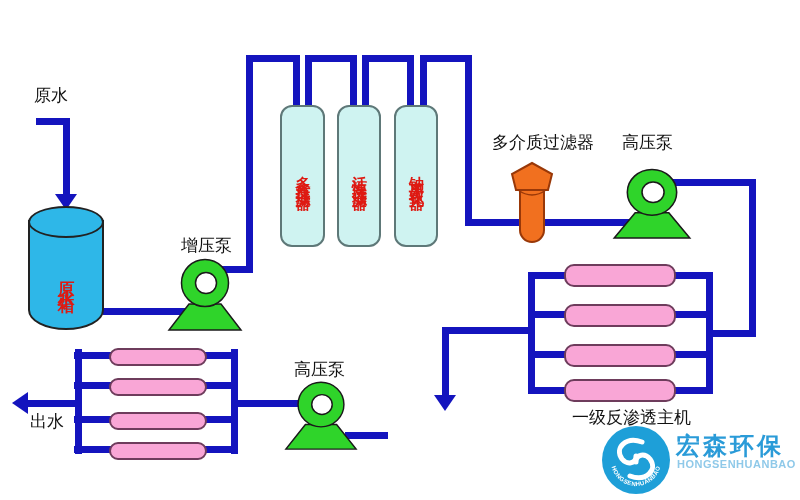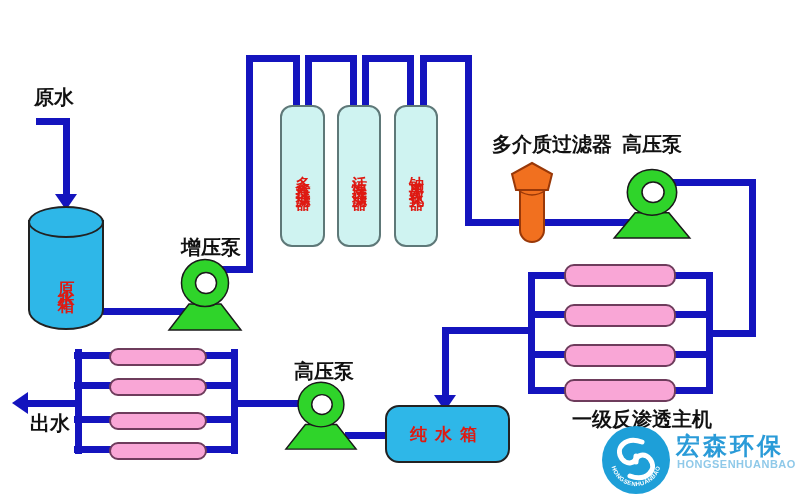--- a/index.html
+++ b/index.html
@@ -6,21 +6,21 @@
   #canvas{
     position:relative;width:800px;height:500px;background:#fff;overflow:hidden;
     font-family:"Liberation Sans","DejaVu Sans",sans-serif;
   }
   .pipe-h{position:absolute;height:7px;background:var(--pipe);z-index:1;}
   .pipe-v{position:absolute;width:7px;background:var(--pipe);z-index:1;}
   .arrow{position:absolute;width:0;height:0;z-index:1;}
   .arrow.down{border-left:11px solid transparent;border-right:11px solid transparent;border-top:16px solid var(--pipe);}
   .arrow.left{border-top:11px solid transparent;border-bottom:11px solid transparent;border-right:16px solid var(--pipe);}
   .equip{position:absolute;z-index:2;}
-  .lbl{position:absolute;z-index:3;color:var(--black_text);font-weight:bold;font-size:20px;white-space:nowrap;}
+  .lbl{position:absolute;z-index:3;color:var(--black_text);font-weight:normal;font-size:17px;white-space:nowrap;}
   .redtext{color:var(--red_text);font-weight:bold;}
   .vtext{writing-mode:vertical-rl;text-orientation:upright;}
   .tank-body{position:absolute;background:var(--tank);border:2px solid #222;z-index:2;}
   .tank-ellipse{position:absolute;background:var(--tank);border:2px solid #222;border-radius:50%;z-index:2;}
   .flexc{display:flex;align-items:center;justify-content:center;}
   .filter{position:absolute;background:var(--filter);border:2px solid var(--filter_border);border-radius:12px;z-index:2;}
   .tube{position:absolute;background:var(--tube);border:2px solid var(--tube_border);border-radius:10px;z-index:2;}
   .puretank{position:absolute;background:var(--tank);border:2px solid #222;border-radius:14px;z-index:2;}
   .logo-circle{position:absolute;background:var(--logo_blue);border-radius:50%;z-index:3;}
   .logo-cn{position:absolute;z-index:3;color:var(--logo_text);font-weight:bold;font-size:24px;letter-spacing:3px;white-space:nowrap;}
@@ -124,23 +124,20 @@
     </svg>
   </div>
   <div class="lbl" style="left:622px;top:131px;">高压泵</div>
 
   <div class="tube" style="left:564px;top:264px;width:108px;height:19px;"></div>
   <div class="tube" style="left:564px;top:304px;width:108px;height:19px;"></div>
   <div class="tube" style="left:564px;top:344px;width:108px;height:19px;"></div>
   <div class="tube" style="left:564px;top:379px;width:108px;height:19px;"></div>
   <div class="lbl" style="left:572px;top:406px;">一级反渗透主机</div>
 
-  <div class="puretank flexc" style="left:385px;top:405px;width:121px;height:54px;">
-    <span class="redtext" style="font-size:17px;letter-spacing:8px;">纯水箱</span>
-  </div>
 
   <div class="equip" style="left:282px;top:379px;width:78px;height:72px;">
     <svg width="78" height="72" viewBox="0 0 80 76" preserveAspectRatio="none">
       <polygon points="24,48 56,48 76,74 4,74" style="fill:var(--pump);stroke:var(--pump_border);stroke-width:1.5"></polygon>
       <circle cx="40" cy="27" r="23.5" style="fill:var(--pump);stroke:var(--pump_border);stroke-width:1.5"></circle>
       <circle cx="41" cy="27" r="10.5" style="fill:#ffffff;stroke:var(--pump_border);stroke-width:1.5"></circle>
     </svg>
   </div>
   <div class="lbl" style="left:294px;top:358px;">高压泵</div>
 

